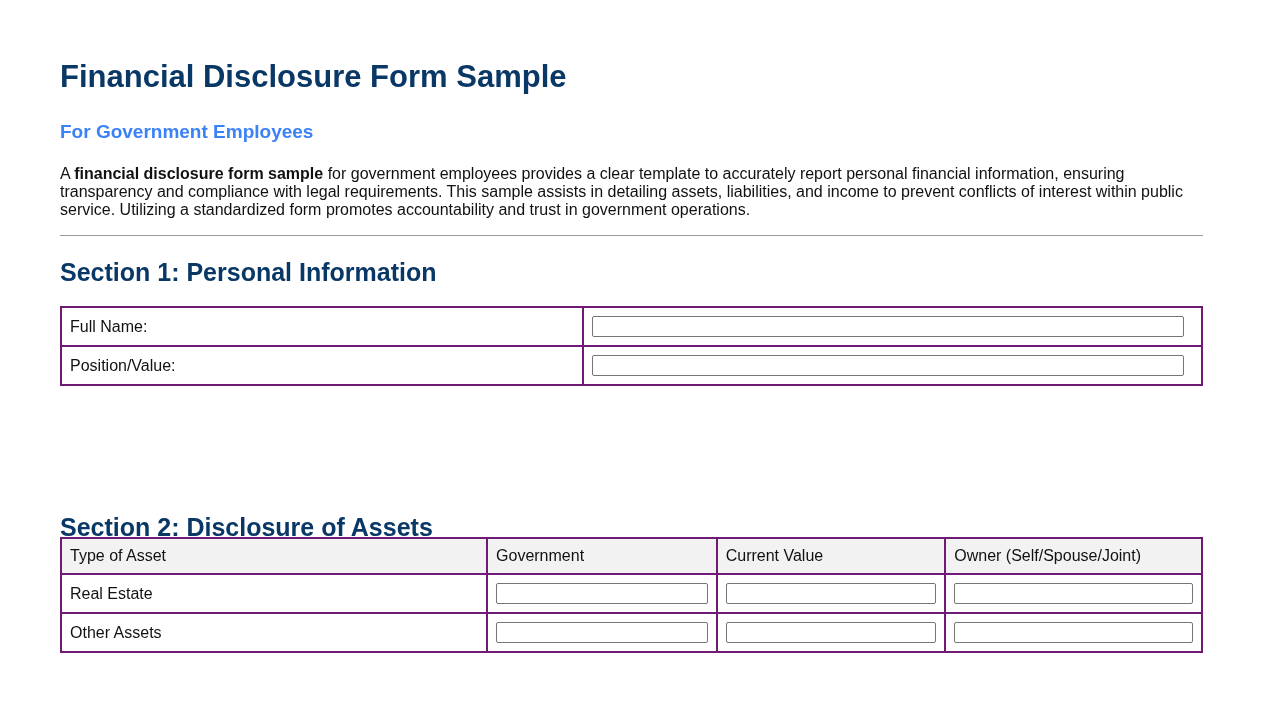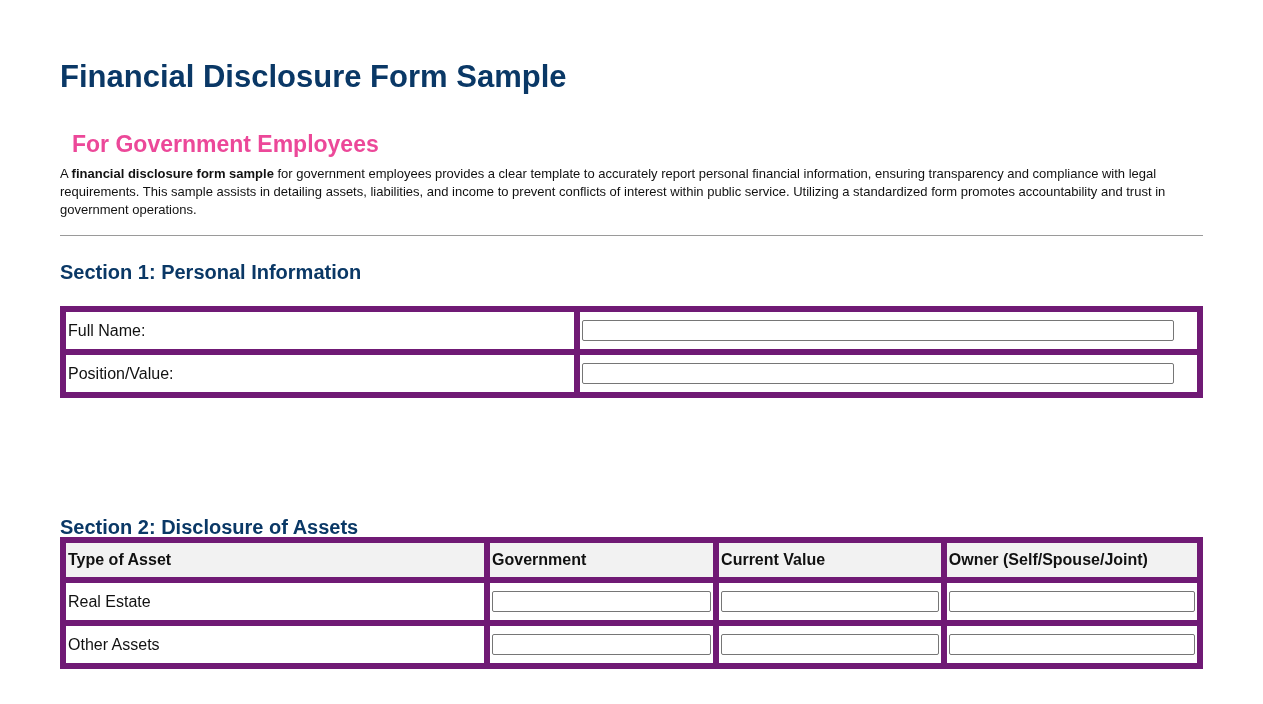--- a/index.html
+++ b/index.html
@@ -28,76 +28,76 @@
       font-size: 31px;
       font-weight: bold;
       color: #0a3866;
       white-space: nowrap;
       line-height: 36px;
     }
     h2.subtitle {
       position: absolute;
       top: 118px;
       left: 0;
-      margin: 12px;
-      font-size: 23px;
+      margin: 0;
+      font-size: 19px;
       font-weight: bold;
-      color: #ec4899;
+      color: #3b82f6;
       line-height: 28px;
       white-space: nowrap;
     }
     p.intro {
       position: absolute;
       top: 165px;
       left: 0;
       width: 1143px;
       margin: 0;
-      font-size: 13px;
+      font-size: 16px;
       line-height: 18px;
       color: #111;
     }
     p.intro b { font-weight: bold; }
     hr.divider {
       position: absolute;
       top: 235px;
       left: 0;
       width: 1143px;
       margin: 0;
       border: 0;
       border-top: 1px solid #9a9a9a;
       height: 0;
     }
     h2.section {
       position: absolute;
       left: 0;
       margin: 0;
-      font-size: 20px;
+      font-size: 25px;
       font-weight: bold;
       color: #0a3866;
       line-height: 28px;
       white-space: nowrap;
     }
     table {
       position: absolute;
       left: 0;
       width: 1143px;
       border-collapse: collapse;
       font-size: 16px;
     }
     td, th {
-      border: 6px solid #701a75;
-      padding: 0 2px;
+      border: 2px solid #701a75;
+      padding: 0 8px;
       text-align: left;
       vertical-align: middle;
     }
     table.personal td { height: 37px; }
     table.personal td.label { width: 504px; }
     th {
       background: #f2f2f2;
-      font-weight: bold;
+      font-weight: normal;
       height: 34px;
     }
     table.assets td { height: 37px; margin-top: 8px; }
     input.field {
       display: block;
       box-sizing: border-box;
       width: 100%;
       height: 21px;
       border: 1px solid #767676;
       border-radius: 2px;

